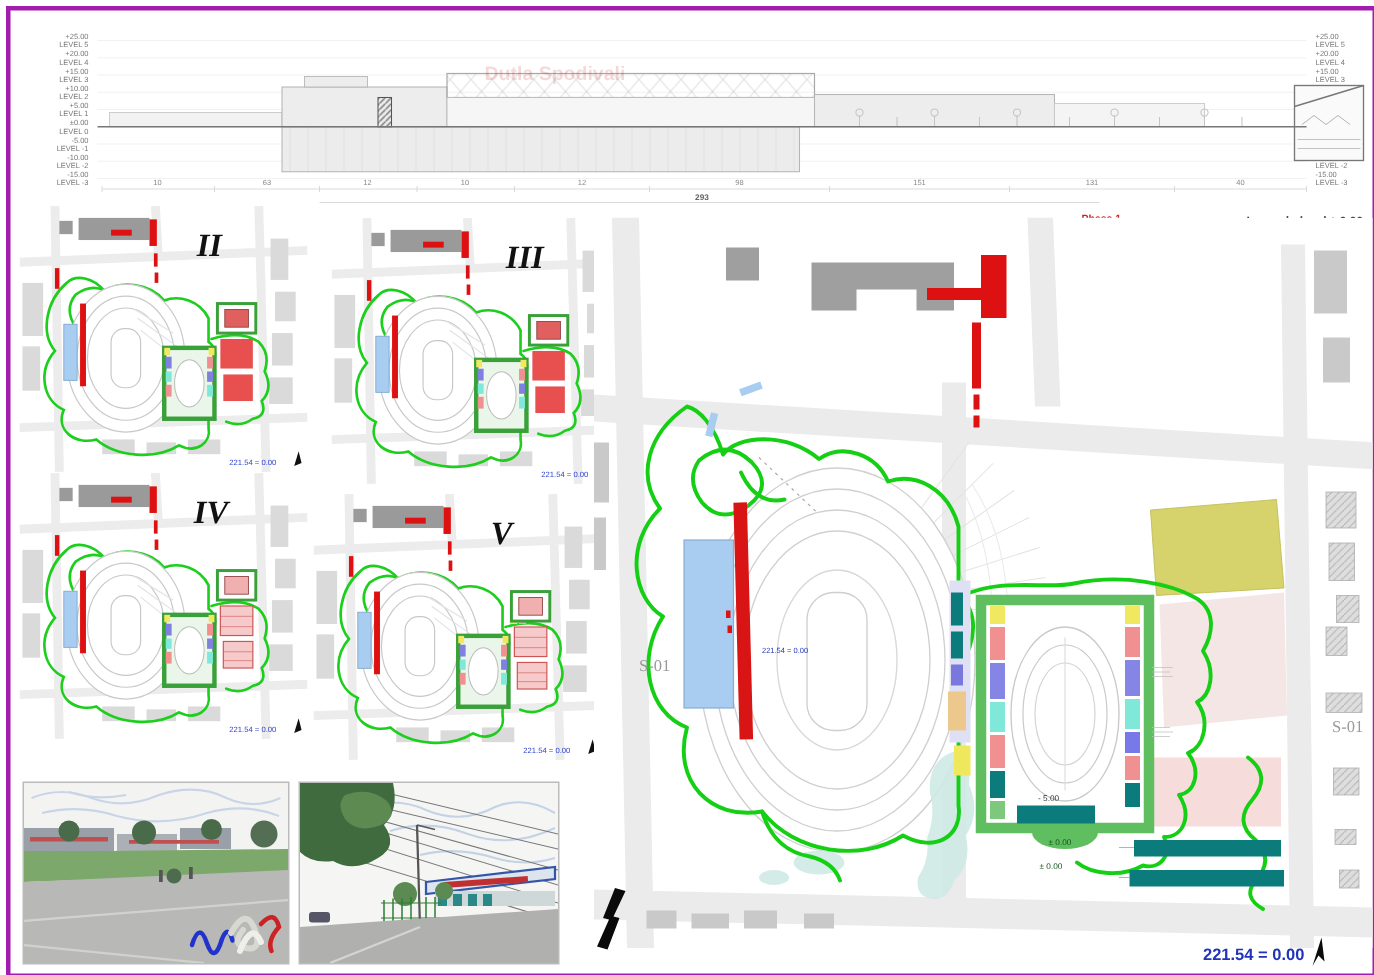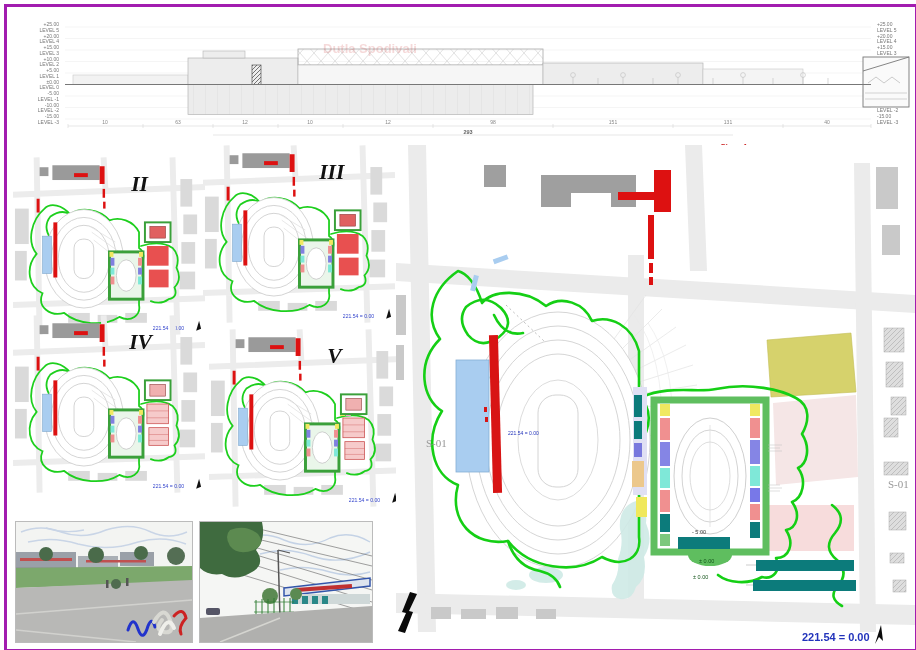--- a/index.html
+++ b/index.html
@@ -139,21 +139,21 @@
         <text x="480" y="110.5">98</text>
         <text x="600" y="110.5">151</text>
         <text x="715" y="110.5">131</text>
         <text x="814" y="110.5">40</text>
       </g>
       <path d="M200,122 H720" stroke="#cfcfcf" stroke-width="0.5"></path>
       <text x="455" y="120.5" fill="#666" font-size="5.5" font-weight="bold" text-anchor="middle">293</text>
     </g>
   </svg>
 
-  <div class="mini" style="left:6px;top:150px">
+  <div class="mini" style="left:6px;top:130px">
     <svg width="192" height="178" viewBox="0 0 195 180">
       <g stroke="#ececec" stroke-width="6" fill="none">
         <path d="M24,0 L27,180 M0,38 L195,30 M0,150 L195,143 M162,0 L167,180 M92,0 L94,34"></path>
       </g>
       <g>
         <rect x="2" y="52" width="14" height="36" fill="#dadada"></rect>
           <rect x="2" y="95" width="12" height="30" fill="#dadada"></rect>
         <rect x="170" y="22" width="12" height="28" fill="#dadada"></rect>
           <rect x="173" y="58" width="14" height="20" fill="#dadada"></rect>
         <rect x="171" y="86" width="14" height="22" fill="#dadada"></rect>
@@ -202,21 +202,21 @@
           <rect x="138" y="114" width="20" height="18" fill="#e85050"></rect>
         <rect x="134" y="66" width="26" height="20" fill="#fff" stroke="#3aa03a" stroke-width="2"></rect>
         <rect x="139" y="70" width="16" height="12" fill="#e06060" stroke="#904040" stroke-width="0.6"></rect>
       </g>
       <text class="serifTxt" x="120" y="34" font-size="22" font-style="italic" font-weight="bold" fill="#111">II</text>
       <text x="142" y="175" font-size="5.2" fill="#3344cc">221.54 = 0.00</text>
       <path d="M186,176 L189,166 L191,174 Z" fill="#111"></path>
     </svg>
   </div>
 
-  <div class="mini" style="left:196px;top:138px">
+  <div class="mini" style="left:214px;top:138px">
     <svg width="192" height="178" viewBox="0 0 195 180">
       <g stroke="#ececec" stroke-width="6" fill="none">
         <path d="M24,0 L27,180 M0,38 L195,30 M0,150 L195,143 M162,0 L167,180 M92,0 L94,34"></path>
       </g>
       <g>
         <rect x="2" y="52" width="14" height="36" fill="#dadada"></rect>
           <rect x="2" y="95" width="12" height="30" fill="#dadada"></rect>
         <rect x="170" y="22" width="12" height="28" fill="#dadada"></rect>
           <rect x="173" y="58" width="14" height="20" fill="#dadada"></rect>
         <rect x="171" y="86" width="14" height="22" fill="#dadada"></rect>

